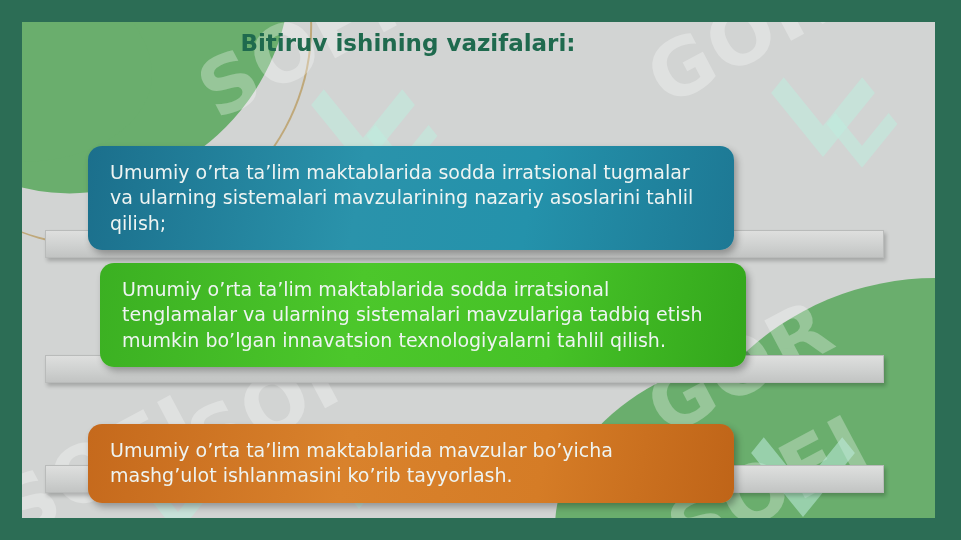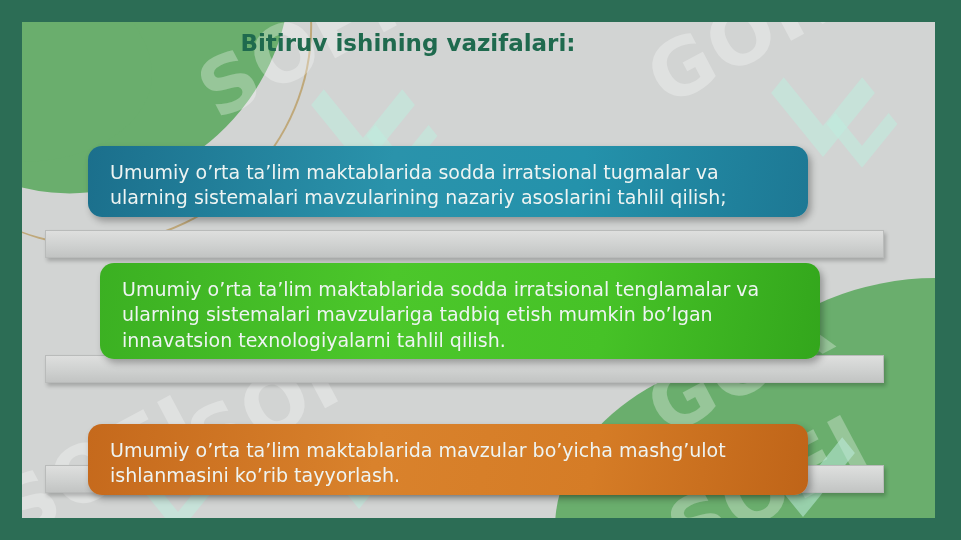--- a/index.html
+++ b/index.html
@@ -147,24 +147,24 @@
     left: 23px;
     width: 837px;
     height: 26px;
     background: linear-gradient(180deg,#dedfde 0%, #cfd1d0 55%, #c2c4c3 100%);
     border: 1px solid #b9bbba;
     box-shadow: 2px 3px 4px rgba(0,0,0,0.22);
   }
   .card {
     position: absolute;
     left: 66px;
-    width: 720px;
+    width: 646px;
     border-radius: 14px;
     box-sizing: border-box;
-    padding: 14px 18px 6px 22px;
+    padding: 14px 18px 14px 22px;
     color: #eef4f2;
     font-family: "DejaVu Sans", sans-serif;
     font-size: 19px;
     line-height: 1.33;
     box-shadow: 3px 4px 7px rgba(0,0,0,0.30);
   }
   .card.blue {
     background: linear-gradient(100deg,#1b6f8c 0%, #2a93ab 42%, #2492ab 68%, #1d7894 100%);
   }
   .card.green {

